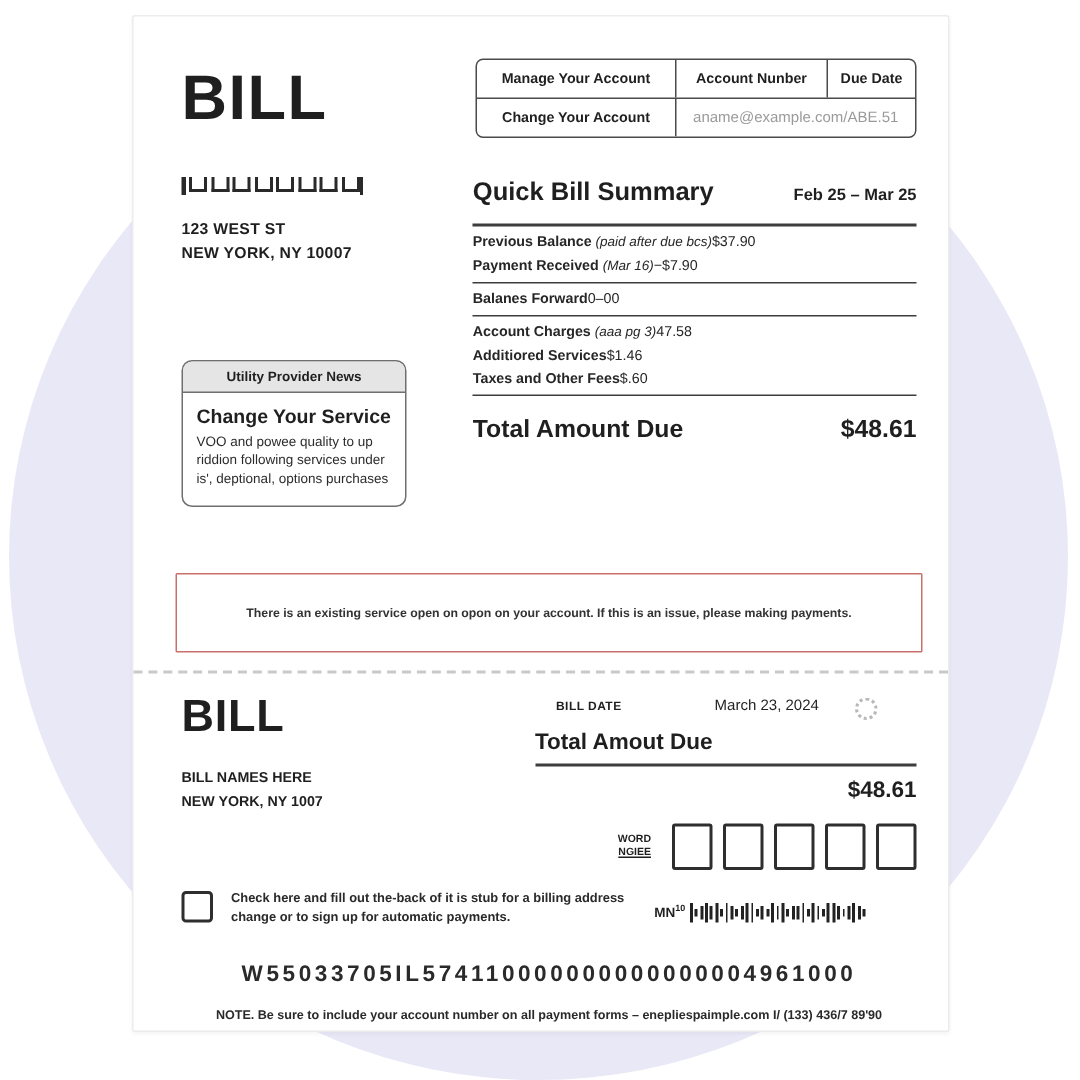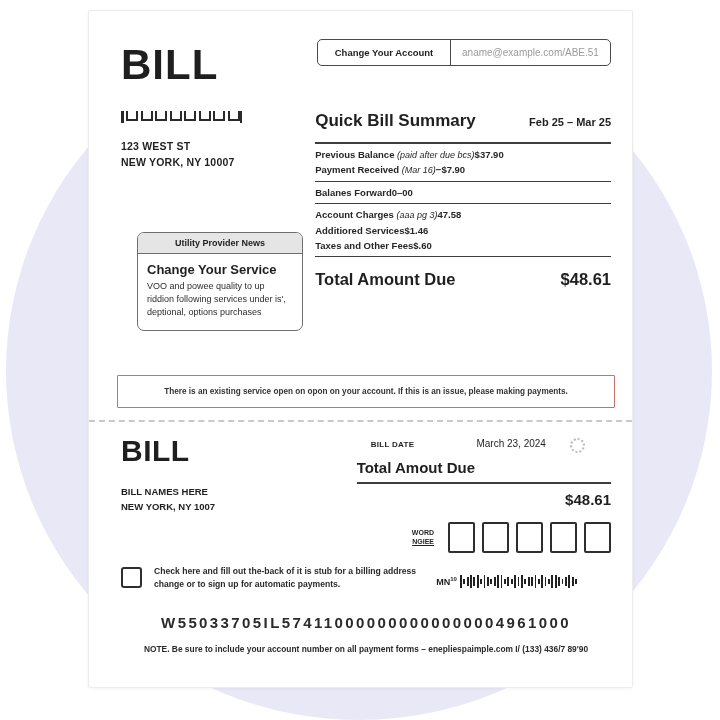--- a/index.html
+++ b/index.html
@@ -35,37 +35,37 @@
   
   .cols { display:flex; margin-top:26px; }
   .col-left { width:195px; }
   .col-right { width:297px; }
   
   .mail-icon { display:flex; align-items:flex-start; height:13px; }
   .mail-tick { width:2.5px; height:12px; background:#2a2a2a; }
   .mail-u { width:12px; height:10px; border:2.5px solid #2a2a2a; border-top:none; margin-left:2.5px; }
   .mail-u:last-of-type { margin-right:2.5px; }
   .addr { margin-top:14px; font-size:10.5px; font-weight:700; line-height:1.55; letter-spacing:.2px; }
-  .news-box { margin-top:62px; width:166px; border:1.5px solid #6f6f6f; border-radius:7px; overflow:hidden;margin-left:16px; }
+  .news-box { margin-top:62px; width:150px; border:1.5px solid #6f6f6f; border-radius:7px; overflow:hidden; }
   .news-hd { background:#e5e5e5; border-bottom:1.5px solid #6f6f6f; text-align:center; font-size:9px; font-weight:700; padding:5px 2px; }
   .news-bd { padding:8px 9px 12px; }
   .news-title { font-size:13px; font-weight:700; margin-bottom:3px; }
   .news-text { font-size:9px; line-height:1.4; color:#2c2c2c; }
   
   .sum-head { display:flex; justify-content:space-between; align-items:baseline; }
   .sum-title { font-size:17px; font-weight:800; }
   .sum-period { font-size:11px; font-weight:700; }
   .sum-table { margin-top:11px; border-top:2px solid #3d3d3d; }
   .grp { border-bottom:1.6px solid #3d3d3d; padding:3px 0; }
   .srow { display:flex; font-size:9.5px; font-weight:700; padding:2.2px 0; color:#262626; }
   .srow .note { font-style:italic; font-weight:400; font-size:9px; }
-  .srow .val { font-weight:700; }
+  .srow .val { font-weight:400; }
   .total-row { display:flex; justify-content:space-between; margin-top:13px; font-size:16.5px; font-weight:800; }
   
-  .alert { margin-top:44px; margin-left:-4px; width:calc(100% + 8px); border:1.2px solid #c9706b; border-radius:1px; padding:11px 10px; text-align:center; font-size:8.2px; font-weight:700; color:#333; }
+  .alert { margin-top:44px; margin-left:-4px; width:calc(100% + 8px); border:1.2px solid #c9706b; border-radius:1px; padding:21px 10px; text-align:center; font-size:8.2px; font-weight:700; color:#333; }
   
   .perf { margin:12px -21px 0 -32px; border-top:2px dashed #c9c9c9; }
   
   .stub { position:relative; padding-top:12px; }
   .stub-top { display:flex; }
   .stub-left { width:252px; }
   .logo-stub { font-size:30px; font-weight:800; letter-spacing:.5px; }
   .payer { margin-top:16px; font-size:9.5px; font-weight:700; line-height:1.6; }
   .stub-right { width:272px; }
   .date-row { display:flex; align-items:baseline; margin-top:4px; }
@@ -97,20 +97,25 @@
 <body>
 
 <div class="bg-circle"></div>
 
 <div class="card">
 
   <div class="hdr">
     <div class="logo-main">BILL</div>
     <div class="acct-table">
       <div class="acct-row">
+        <div class="acct-cell c1">Manage Your Account</div>
+        <div class="acct-cell c2">Account Nunber</div>
+        <div class="acct-cell c3">Due Date</div>
+      </div>
+      <div class="acct-row">
         <div class="acct-cell c1">Change Your Account</div>
         <div class="acct-cell c-wide">aname@example.com/ABE.51</div>
       </div>
     </div>
   </div>
 
   <div class="cols">
     <div class="col-left">
       <div class="mail-icon">
         <div class="mail-tick"></div>

